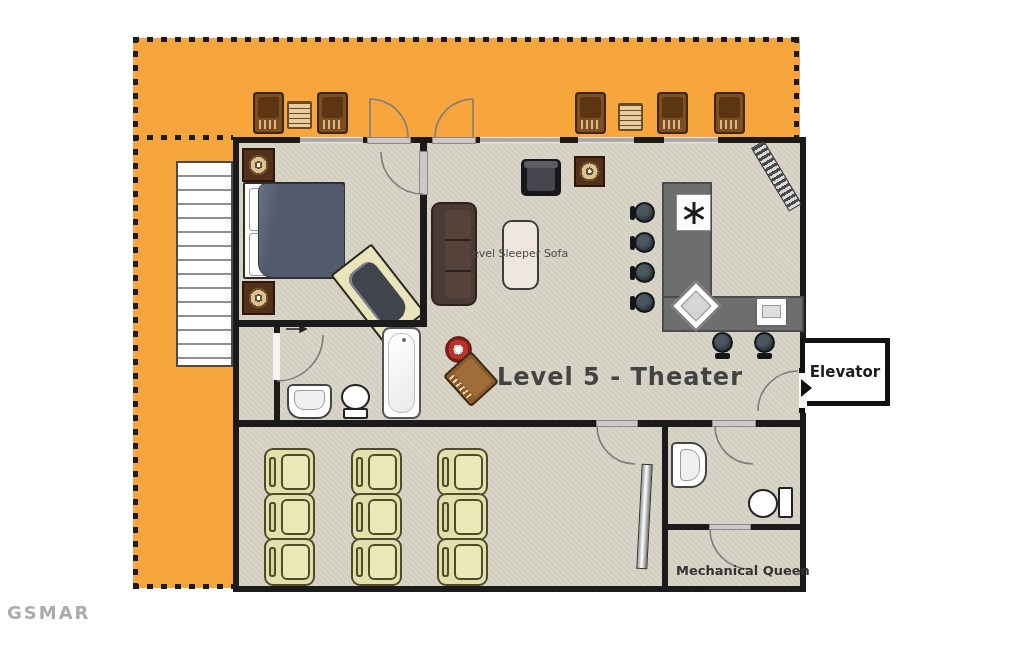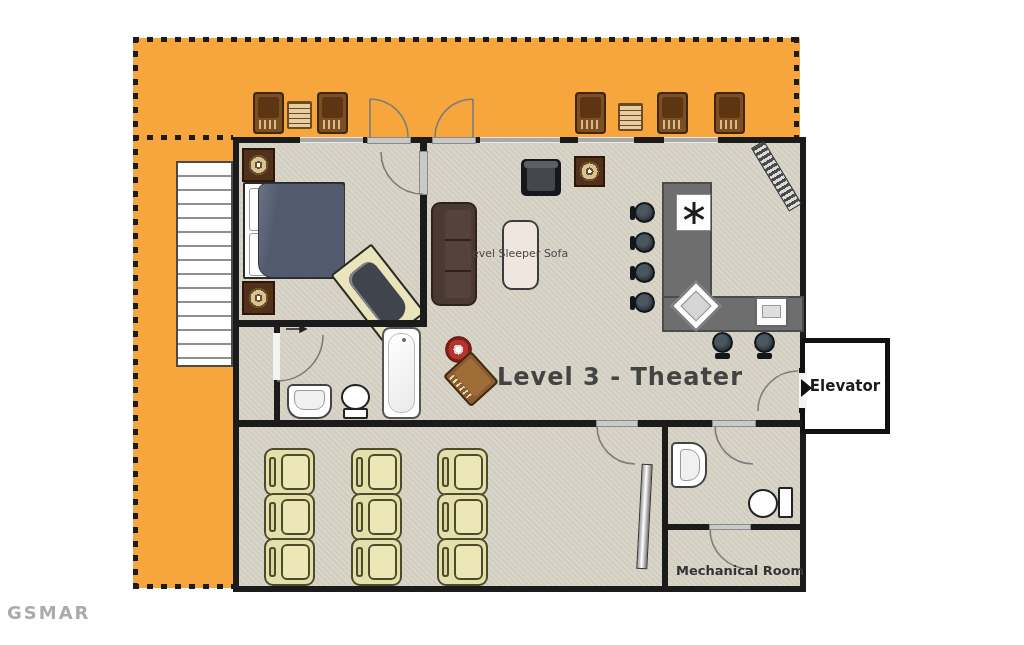--- a/index.html
+++ b/index.html
@@ -76,21 +76,21 @@
   .rotchair::before{content:"";position:absolute;left:8px;top:3px;right:3px;bottom:3px;background:#a06c38;border-radius:2px;}
   .rotchair::after{content:"";position:absolute;left:1px;top:4px;width:6px;bottom:4px;
         background:repeating-linear-gradient(180deg,#e8d9b0 0 2px,rgba(0,0,0,0) 2px 5px);}
   .screen{left:639px;top:464px;width:9px;height:103px;transform:rotate(3deg);border:1px solid #333;
         background:linear-gradient(90deg,#999 0,#ffffff 45%,#777 100%);z-index:12;}
   .recliner{width:47px;height:44px;background:var(--recliner);border:2px solid var(--recliner-border);border-radius:9px;z-index:10;}
   .recliner::before{content:"";position:absolute;left:32%;top:9%;right:7%;bottom:9%;background:#ebe7b6;
         border:2px solid var(--recliner-border);border-radius:6px;}
   .recliner::after{content:"";position:absolute;left:6%;top:16%;width:15%;bottom:16%;background:#dad6a0;
         border:2px solid var(--recliner-border);border-radius:3px;box-sizing:border-box;}
-  .elevator{left:800px;top:338px;width:90px;height:96px;background:#fff;border:5px solid #111;box-sizing:border-box;
+  .elevator{left:800px;top:338px;width:90px;height:68px;background:#fff;border:5px solid #111;box-sizing:border-box;
         z-index:8;display:flex;align-items:center;justify-content:center;}
   .elevator-label{font-weight:bold;font-size:15px;color:#1c1c1c;letter-spacing:0;}
   .etri{left:801px;top:379px;width:0;height:0;border-top:9px solid rgba(0,0,0,0);border-bottom:9px solid rgba(0,0,0,0);
         border-left:11px solid #111;z-index:26;}
   .hinge{position:absolute;width:6px;height:5px;background:#111;left:0;}
   
   .level-title{left:497px;top:363px;font-size:24px;font-weight:bold;color:var(--text-dark);letter-spacing:1px;
         white-space:nowrap;z-index:45;}
   .queen-label{left:466px;top:247px;width:125px;font-size:11px;color:#4a4a4a;z-index:45;white-space:nowrap;}
   .mech-label{left:676px;top:563px;font-size:13px;font-weight:bold;color:#333;z-index:45;white-space:nowrap;}
@@ -221,18 +221,18 @@
       <path d="M715,426 A38,38 0 0 0 753,464"></path>
       <path d="M710,529 A40,40 0 0 0 750,569"></path>
       <path d="M798,371 A40,40 0 0 0 758,411"></path>
     </g>
     <g stroke="#222" stroke-width="1.5" fill="#222">
       <line x1="286" y1="329" x2="300" y2="329"></line>
       <polygon points="300,326 306,329 300,332"></polygon>
     </g>
   </svg>
 
-  <div class="abs level-title">Level 3 - Theater</div>
+  <div class="abs level-title">Level 5 - Theater</div>
   <div class="abs queen-label">Level Sleeper Sofa</div>
-  <div class="abs mech-label">Mechanical Room</div>
+  <div class="abs mech-label">Mechanical Queen</div>
   <div class="abs watermark">GSMAR</div>
 
 </div>
 
 </body></html>

